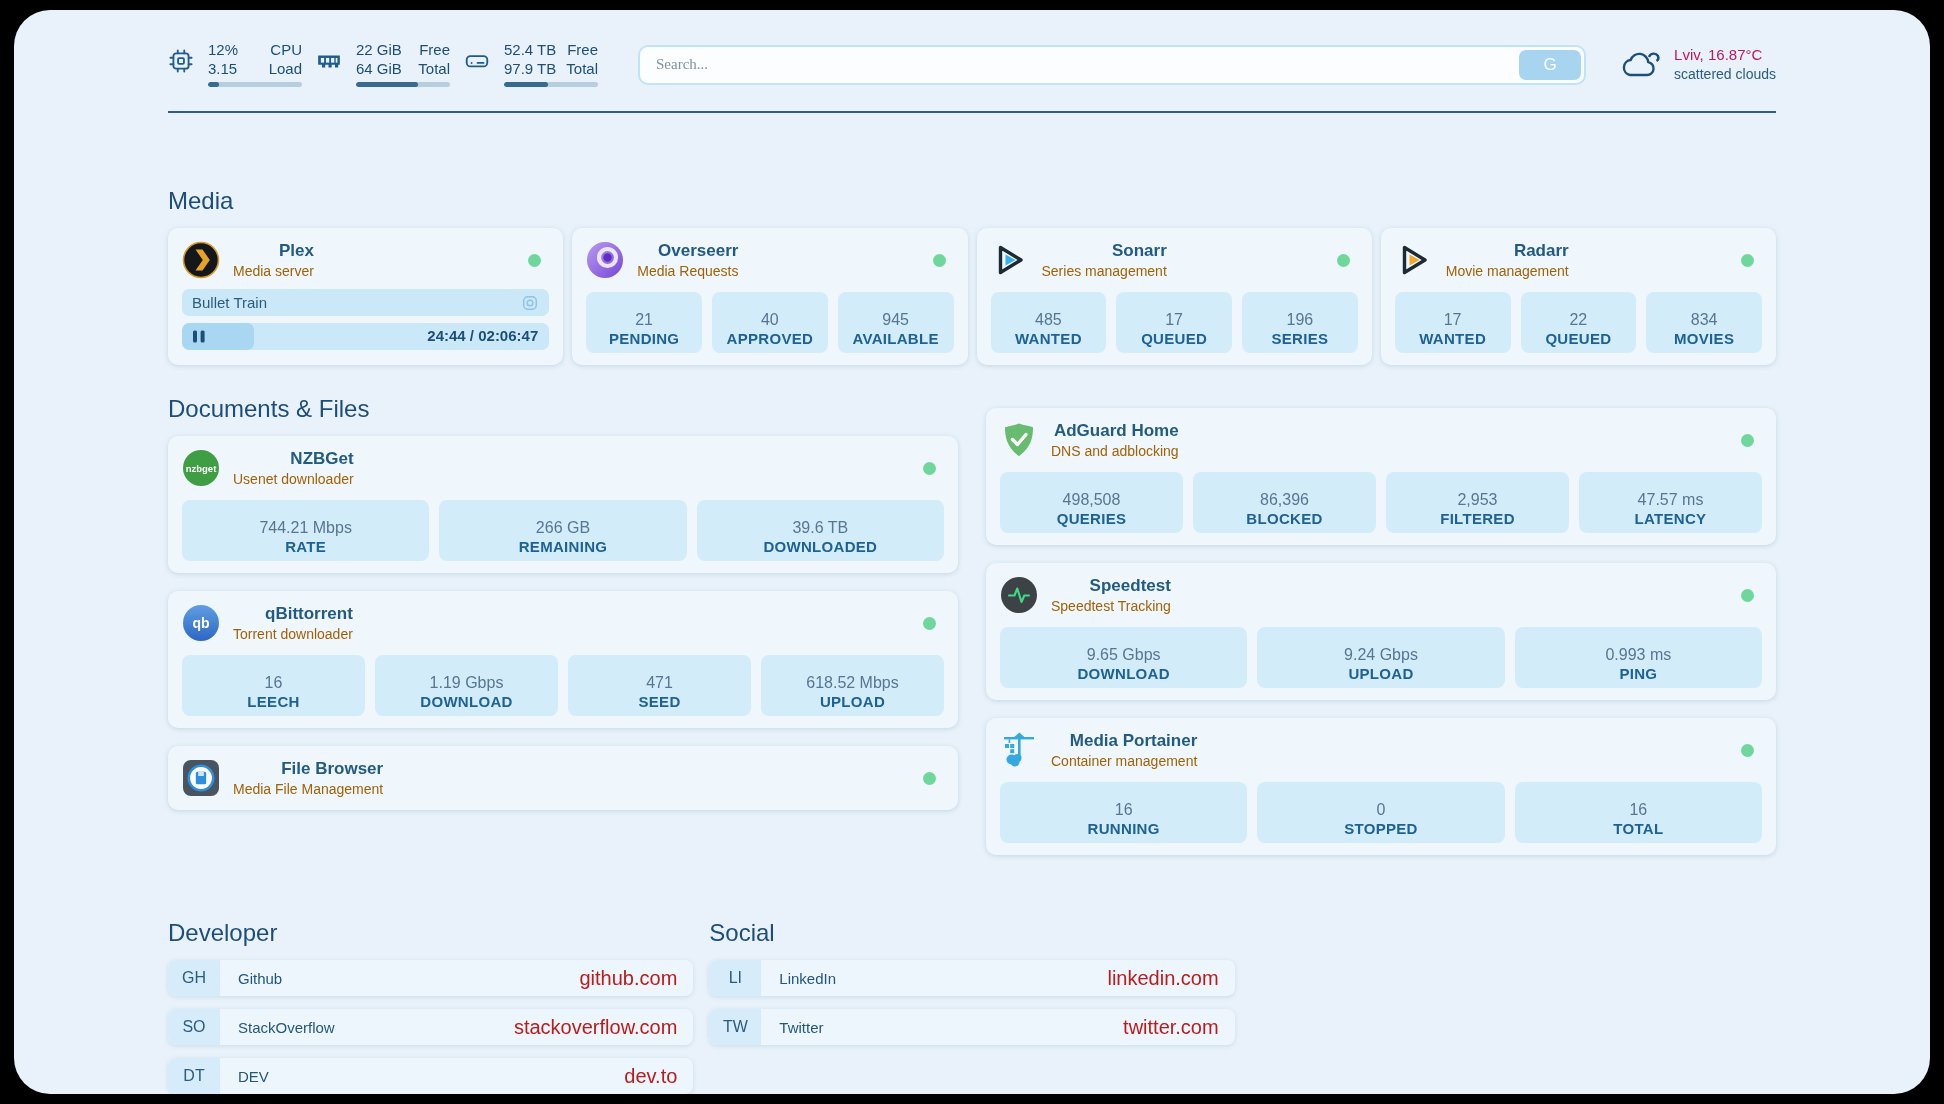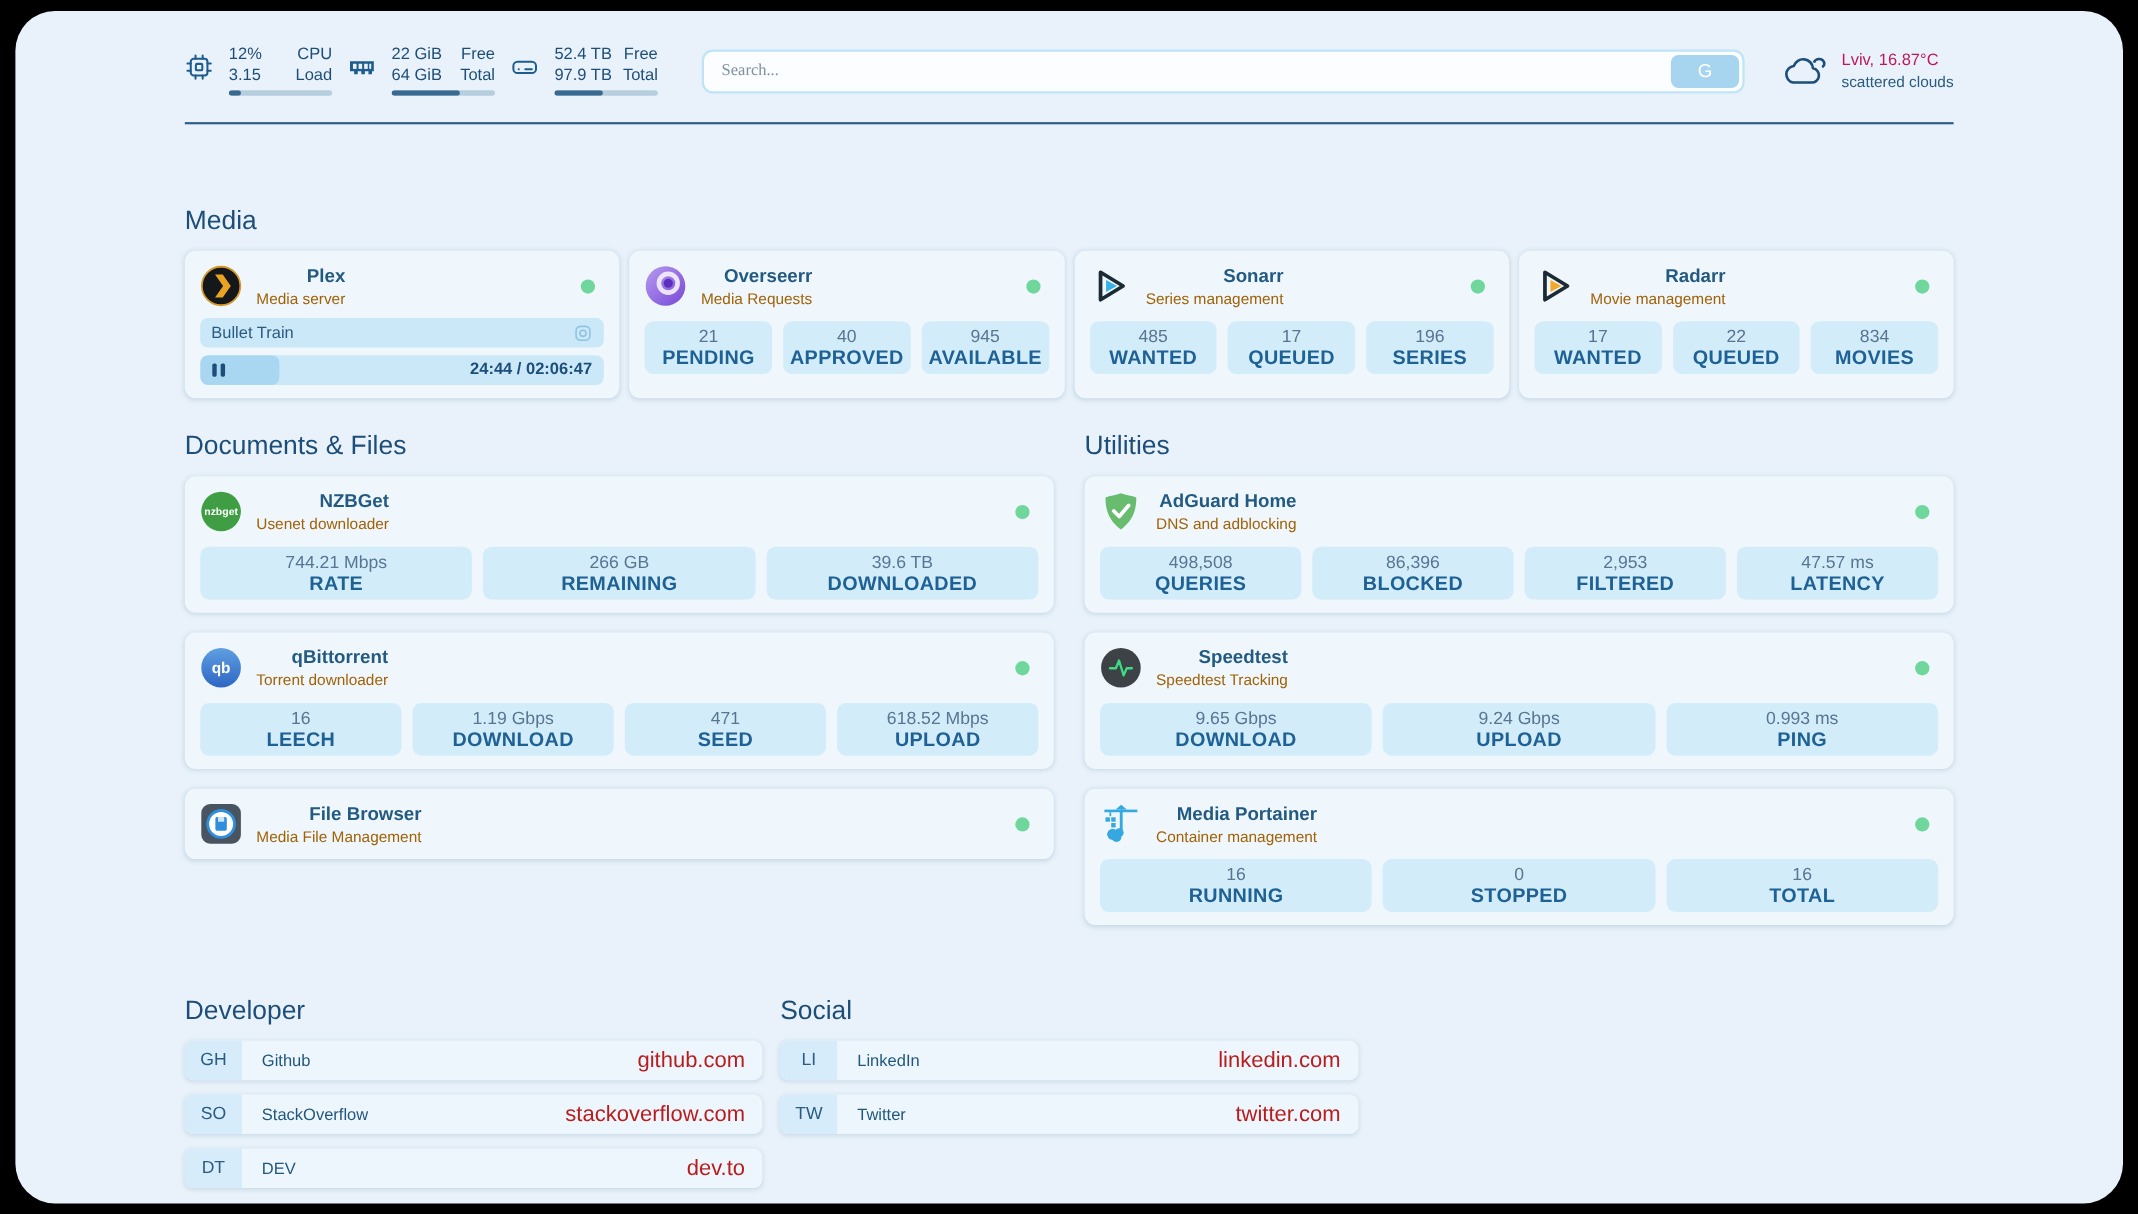--- a/index.html
+++ b/index.html
@@ -38,23 +38,23 @@
   .cards-stack { display:flex; flex-direction:column; gap:18px; margin-top:13px; }
 
   .card { background:#eff7fd; border-radius:10px; box-shadow:0 1px 5px rgba(110,150,180,.30); padding:12px 14px; cursor:pointer; }
   .card-head { display:flex; align-items:center;text-align:right; }
   .logo { width:38px; height:38px; flex:none; margin-right:13px; }
   .card-title { font-size:17px; font-weight:600; color:#235a82; line-height:21px; }
   .card-sub { font-size:14px; color:#a16207; line-height:18px; margin-top:1px; }
   .dot { width:13px; height:13px; border-radius:50%; background:#6fd79c; margin-left:auto; margin-right:8px; flex:none; }
 
   .stats { display:flex; gap:10px; margin-top:12px; }
-  .stat { flex:1; background:#d3ecfa; border-radius:8px; text-align:center; padding:5px 0 6px; }
+  .stat { flex:1; background:#d3ecfa; border-radius:8px; text-align:center; padding:18px 0 6px; }
   .stat-value { font-size:16px; color:#587591; line-height:20px; }
-  .stat-label { font-size:18px; font-weight:700; color:#1e6195; line-height:17px; letter-spacing:.3px; }
+  .stat-label { font-size:15px; font-weight:700; color:#1e6195; line-height:17px; letter-spacing:.3px; }
 
   
   .media-bar { margin-top:9px; height:27px; background:#cbe8f8; border-radius:7px; display:flex; align-items:center; padding:0 10px; }
   .media-name { font-size:15px; font-weight:500; color:#2a5b80; }
   .session-icon { margin-left:auto; width:18px; height:18px; }
   .progress { position:relative; margin-top:7px; height:27px; background:#cbe8f8; border-radius:7px; overflow:hidden; }
   .progress-fill { position:absolute; left:0; top:0; bottom:0; background:#a9d6f0; border-radius:7px; }
   .pause { position:absolute; left:10px; top:7px; width:14px; height:13px; }
   .time { position:absolute; right:11px; top:4px; font-size:15px; font-weight:600; color:#1d4e79; }
 
@@ -377,21 +377,20 @@
                 <div class="card-sub">Media File Management</div>
               </div>
               <div class="dot"></div>
             </div>
           </div>
 
         </div>
       </div>
 
       <div class="col">
-        <div class="section-title">Utilities</div>
         <div class="cards-stack">
 
           <div class="card">
             <div class="card-head">
               <svg class="logo" viewBox="0 0 38 38">
                 <path d="M19 2.5c5 2 9.8 2 14 3.8 0 10-2 20-14 29C7 26.3 5 16.3 5 6.3c4.2-1.8 9-1.8 14-3.8z" fill="#67bc6f"></path>
                 <path d="M12.5 18.5l5 5 8.5-10" stroke="#ffffff" stroke-width="3.4" fill="none" stroke-linecap="round" stroke-linejoin="round"></path>
               </svg>
               <div class="titles">
                 <div class="card-title">AdGuard Home</div>

